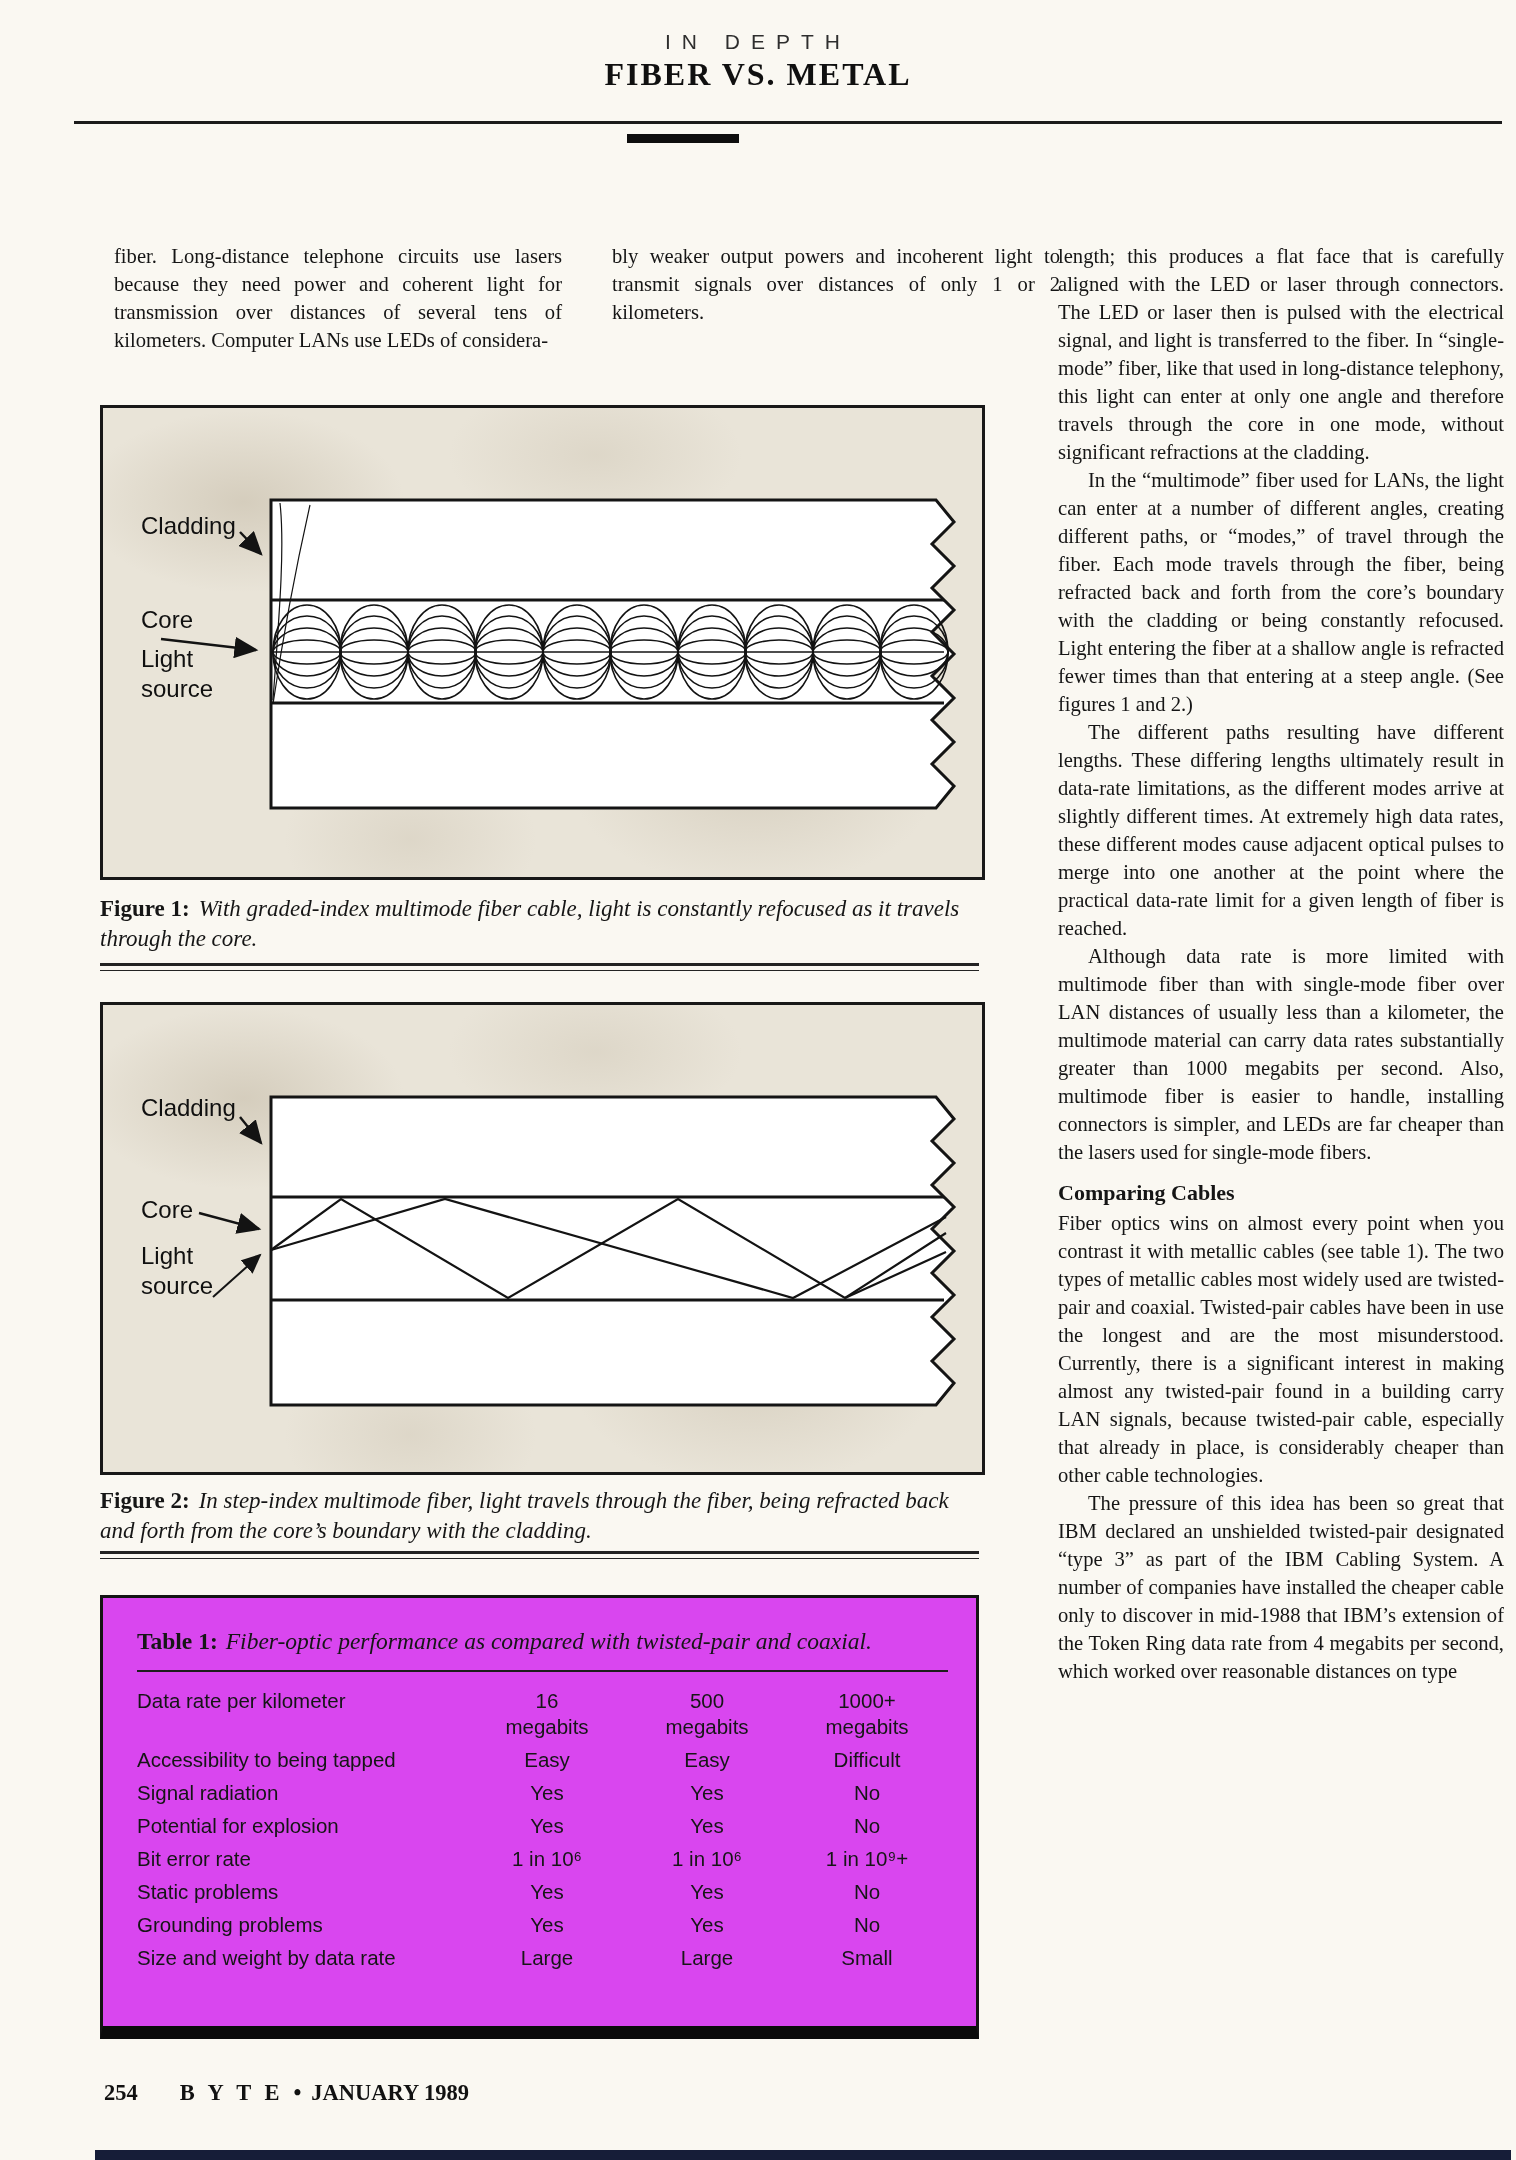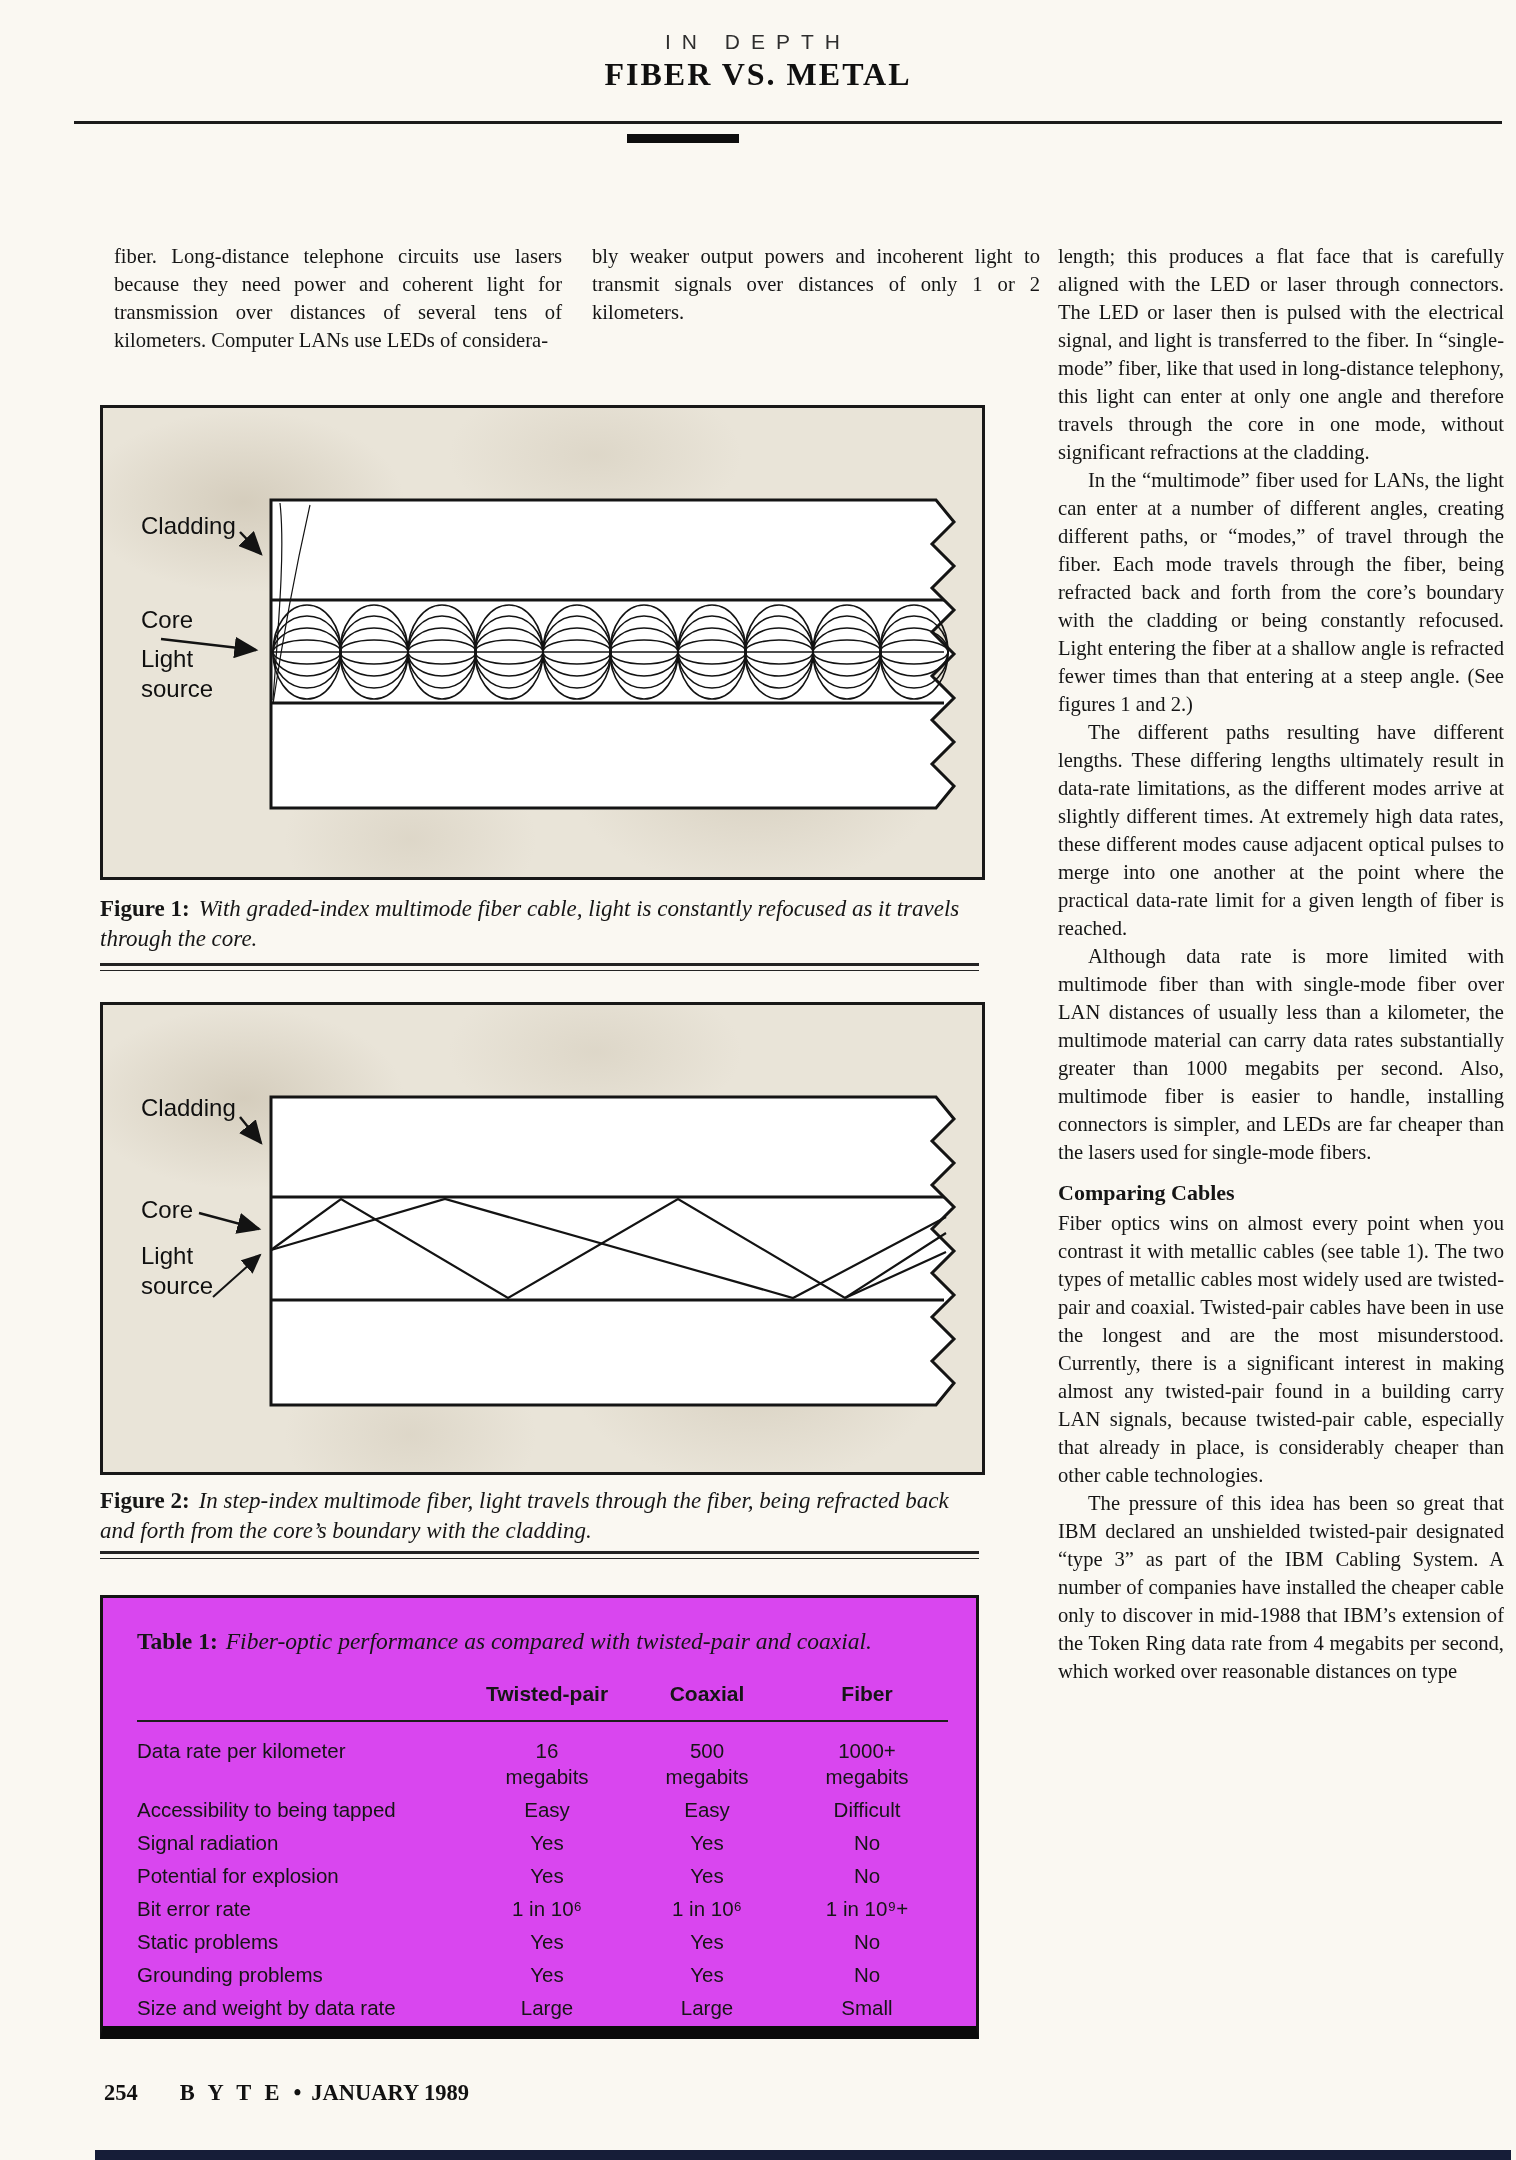--- a/index.html
+++ b/index.html
@@ -16,21 +16,21 @@
   .page-title{top:56px;left:0;width:100%;text-align:center;
     font-size:32px;font-weight:bold;letter-spacing:2px;color:#101010;}
   .rule-top{top:121px;left:74px;width:1428px;height:3px;background:#1b1b1b;}
   .title-bar{top:134px;left:627px;width:112px;height:9px;background:#0e0e0e;}
 
   
   .col{top:242px;text-align:justify;font-size:20.6px;line-height:28px;color:#151515;margin-left:36px;}
   .col p{margin:0;}
   .col p.indent{text-indent:30px;}
   #col1{left:78px;width:448px;}
-  #col2{left:556px;width:448px;}
+  #col2{left:576px;width:448px;}
   #col3{left:1022px;width:446px;height:1835px;overflow:hidden;}
   .subhead{font-weight:bold;font-size:22px;margin:13px 0 2px;text-align:left;}
 
   
   .figbox{left:100px;width:879px;height:469px;border:3px solid #181818;
     background:
       radial-gradient(230px 130px at 16% 20%, rgba(180,168,145,.38), rgba(180,168,145,0) 70%),
       radial-gradient(260px 150px at 74% 80%, rgba(180,168,145,.30), rgba(180,168,145,0) 70%),
       radial-gradient(210px 110px at 56% 10%, rgba(180,168,145,.22), rgba(180,168,145,0) 70%),
       radial-gradient(180px 120px at 35% 92%, rgba(180,168,145,.22), rgba(180,168,145,0) 70%),
@@ -175,26 +175,20 @@
 <div class="abs caption" id="cap2">
   <span class="cap-lead">Figure 2:</span><span class="cap-text">In step-index multimode fiber, light travels through the fiber, being refracted back and forth from the core’s boundary with the cladding.</span>
 </div>
 <div class="abs dblrule" id="rule-f2"></div>
 
 <div class="abs tablebox">
   <div class="ttitle">
     <span class="lead">Table 1:</span><span class="rest">Fiber-optic performance as compared with twisted-pair and coaxial.</span>
   </div>
 
-  <div class="tgrid thead">
-    <div class="hcell"></div>
-    <div class="hcell">Twisted-pair</div>
-    <div class="hcell">Coaxial</div>
-    <div class="hcell">Fiber</div>
-  </div>
   <div class="thead-rule"></div>
 
   <div class="tgrid trow">
     <div class="rlabel">Data rate per kilometer</div>
     <div class="val">16
 megabits</div>
     <div class="val">500
 megabits</div>
     <div class="val">1000+
 megabits</div>

